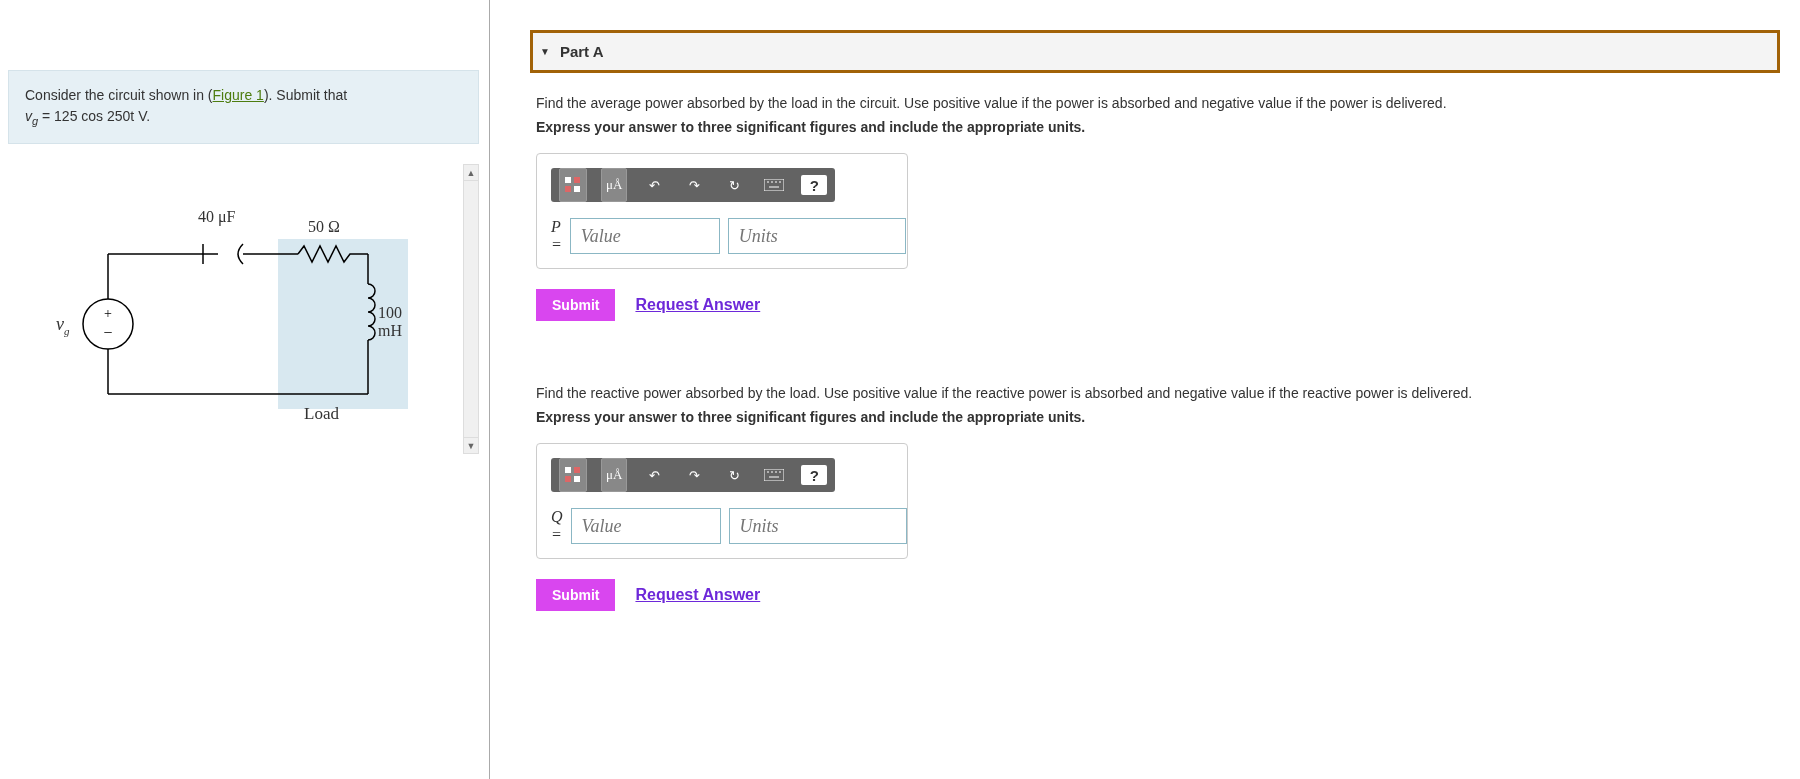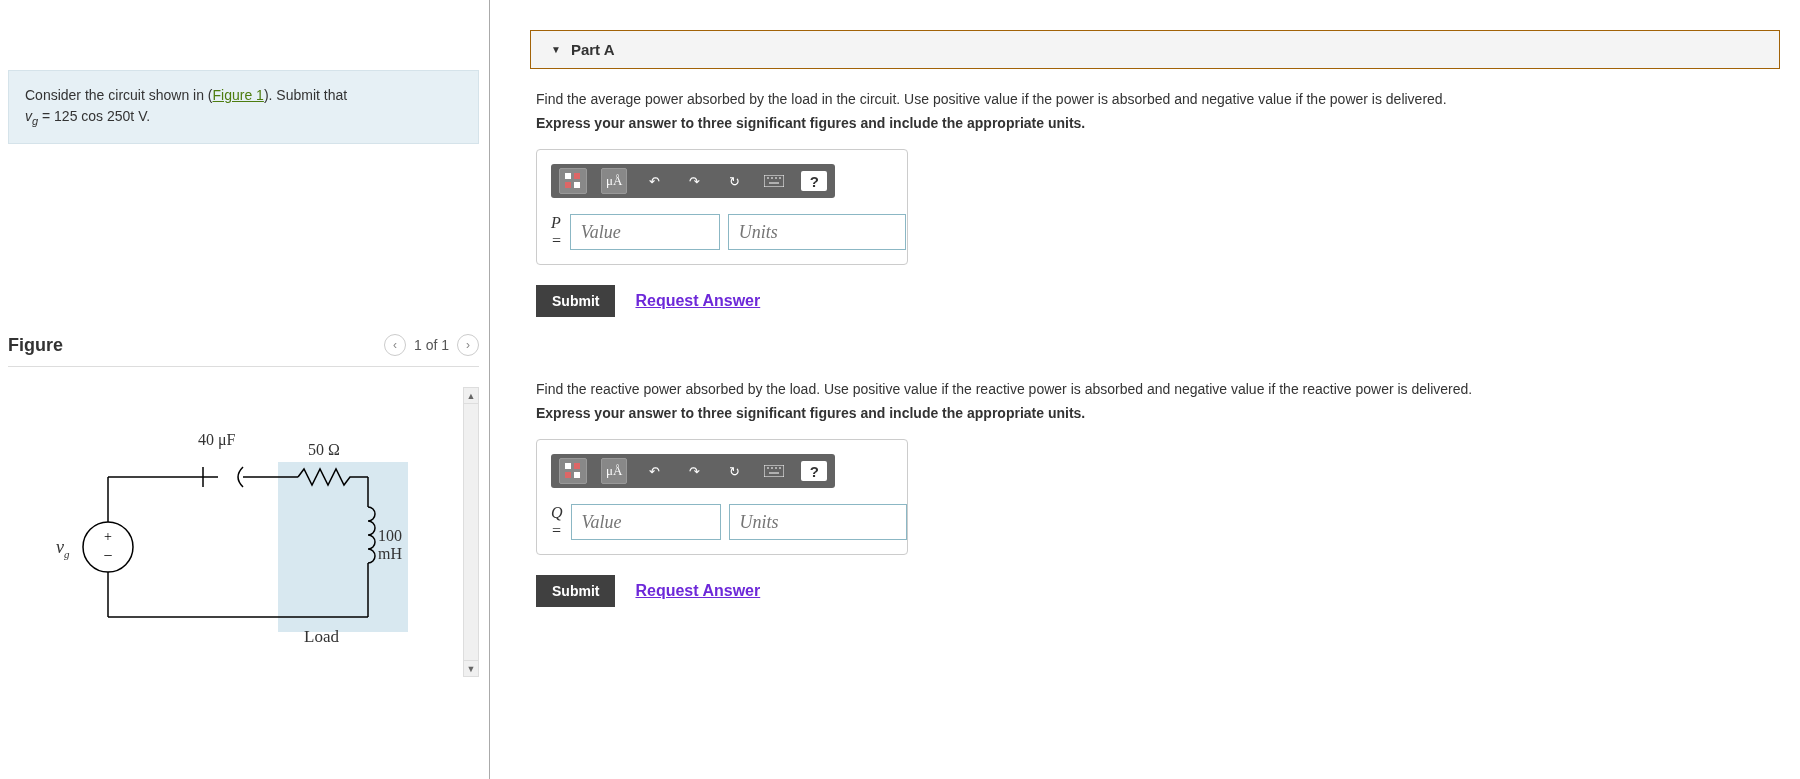--- a/index.html
+++ b/index.html
@@ -105,22 +105,22 @@
   .right-panel {
     flex: 1;
     padding: 30px 20px 20px 40px;
     overflow: hidden;
   }
   .part {
     margin-bottom: 30px;
   }
   .part-header {
     background: #f4f4f4;
-    border: 1px solid #a16207;
-    padding: 10px 20px;
+    border: 3px solid #a16207;
+    padding: 10px 7px;
     font-weight: bold;
     font-size: 15px;
     display: flex;
     align-items: center;
     gap: 10px;
     cursor: pointer;
   }
   .part-header::before {
     content: "▼";
     font-size: 10px;
@@ -144,21 +144,21 @@
     display: inline-flex;
     align-items: center;
     gap: 14px;
     height: 34px;
     margin-bottom: 16px;
   }
   .tb-btn {
     display: inline-flex;
     align-items: center;
     justify-content: center;
-    height: 26px;
+    height: 34px;
     min-width: 26px;
     color: #fff;
     font-size: 13px;
     cursor: pointer;
   }
   .tb-btn.boxed {
     background: #888;
     border: 1px solid #999;
     border-radius: 2px;
     padding: 0 4px;
@@ -193,21 +193,21 @@
   }
   .value-box { width: 150px; }
   .units-box { width: 178px; }
   .submit-row {
     margin-top: 20px;
     display: flex;
     align-items: center;
     gap: 20px;
   }
   .submit-btn {
-    background: #404040;
+    background: #d946ef;
     color: #fff;
     border: none;
     padding: 8px 16px;
     font-size: 14px;
     font-weight: bold;
     cursor: pointer;
   }
   .request-link {
     color: #6d28d9;
     text-decoration: underline;
@@ -220,28 +220,20 @@
 <body>
 
 <div class="container">
 
   <div class="left-panel">
     <div class="problem-box">
       <span>Consider the circuit shown in (</span><a href="#">Figure 1</a><span>). Submit that </span><br>
       <span class="italic">v</span><span class="italic sub">g</span><span> = 125 cos 250t V.</span>
     </div>
 
-    <div class="figure-header">
-      <div class="figure-title">Figure</div>
-      <div class="figure-nav">
-        <div class="nav-btn">‹</div>
-        <span>1 of 1</span>
-        <div class="nav-btn">›</div>
-      </div>
-    </div>
 
     <div class="figure-body">
       <div class="circuit">
         <svg width="380" height="240">
 
           <rect x="230" y="35" width="130" height="170" fill="#d8e8f0" stroke="none"></rect>
 
           <line x1="60" y1="50" x2="155" y2="50" stroke="#000" stroke-width="1.5"></line>
           <line x1="195" y1="50" x2="250" y2="50" stroke="#000" stroke-width="1.5"></line>
 

